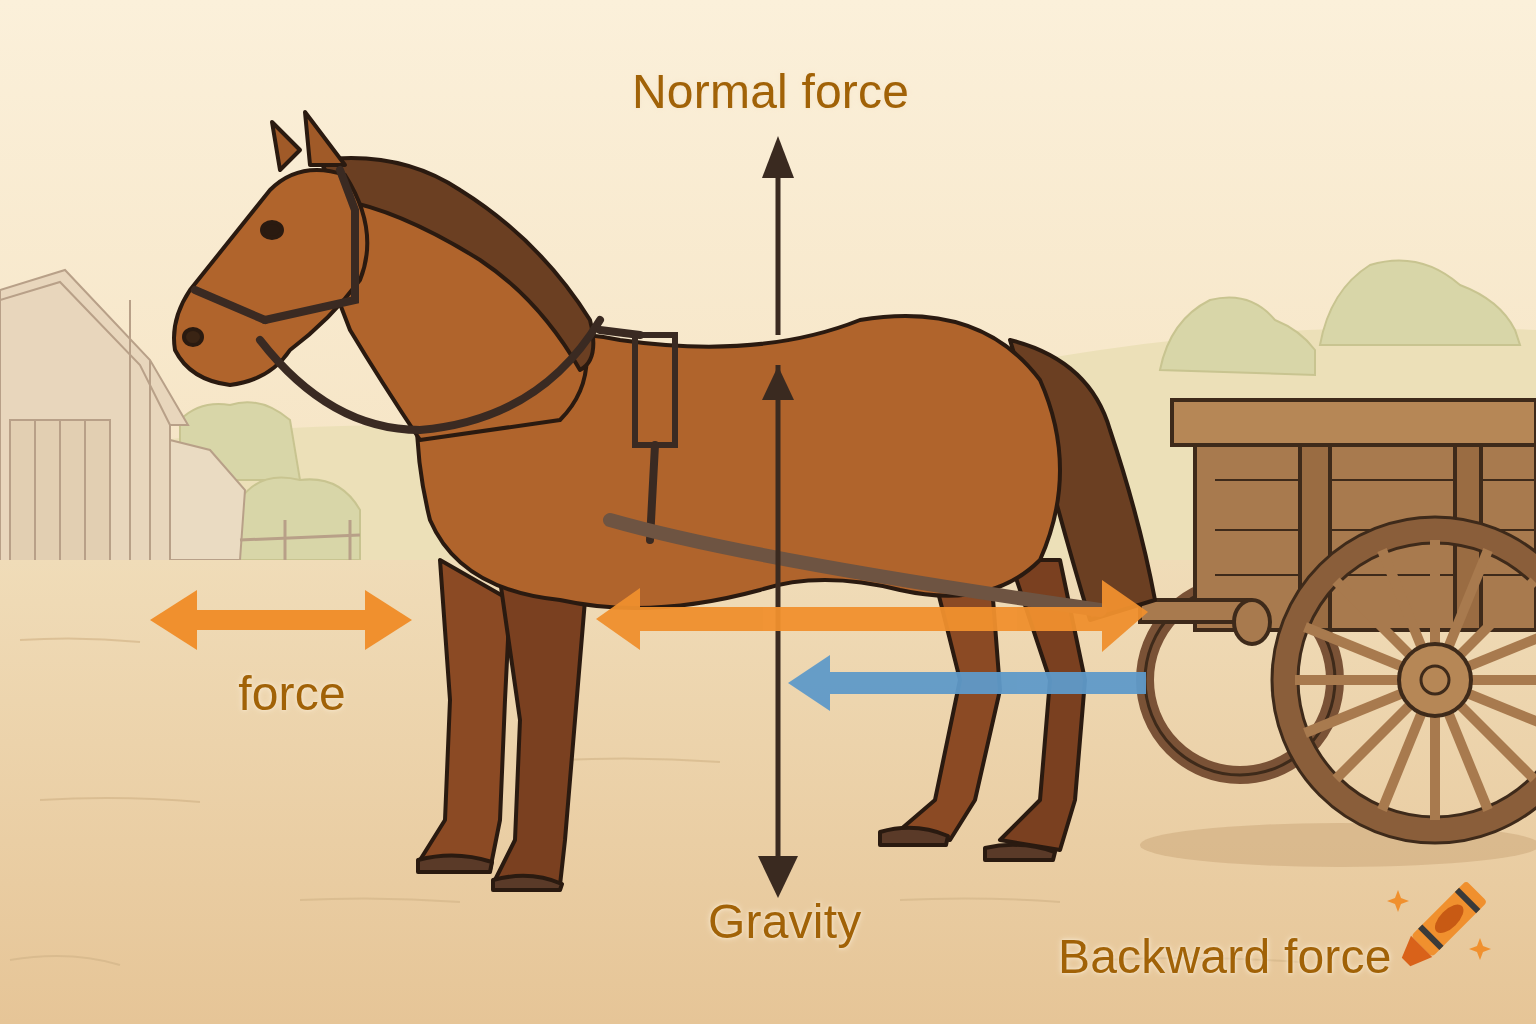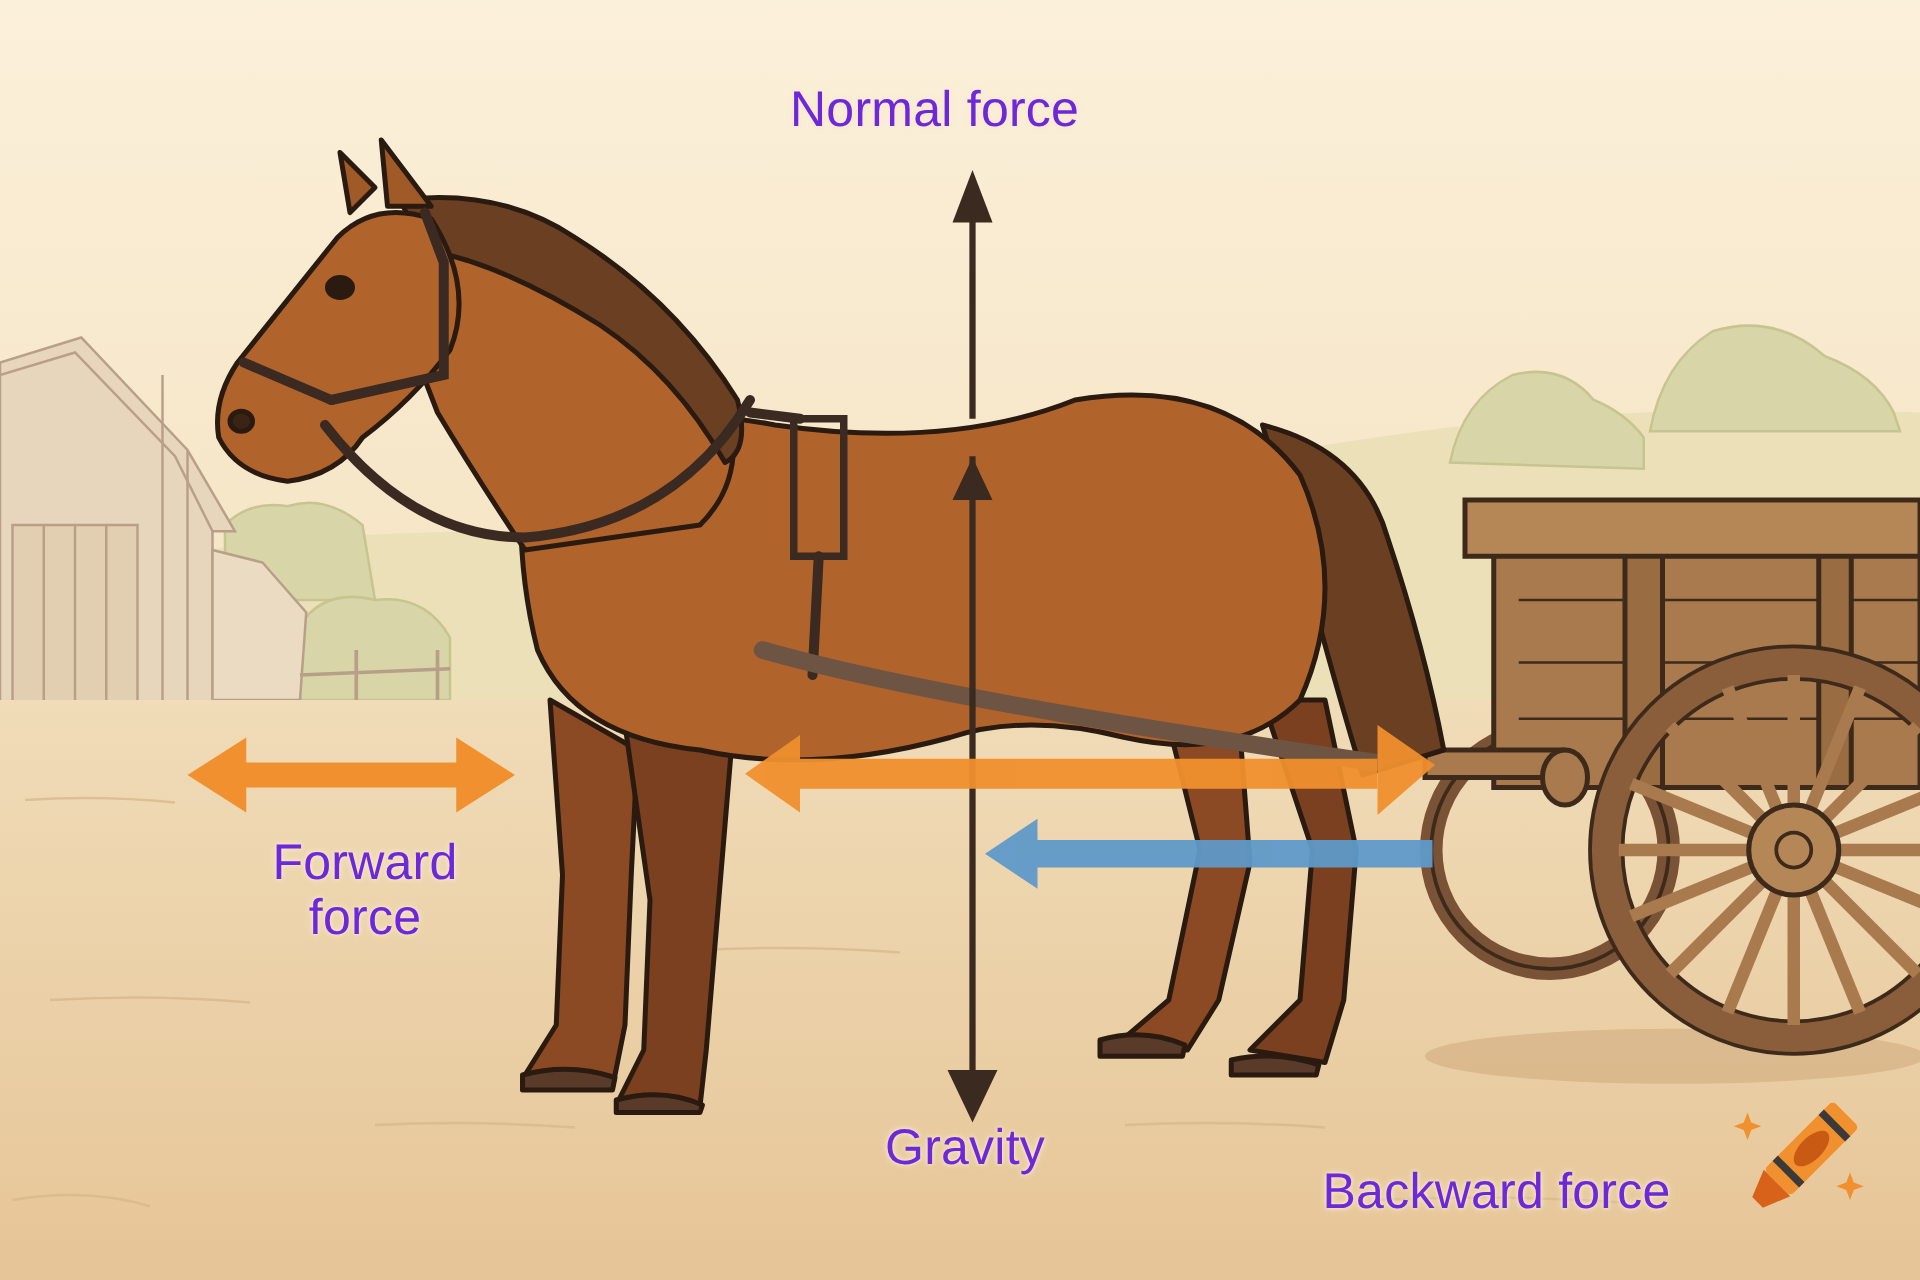--- a/index.html
+++ b/index.html
@@ -5,23 +5,23 @@
     html, body { margin: 0; padding: 0; }
     body {
       width: 1536px; height: 1024px; overflow: hidden;
       font-family: "Liberation Sans", "DejaVu Sans", sans-serif;
       background: #f7e8cf;
       position: relative;
     }
     #scene { position: absolute; left: 0; top: 0; width: 1536px; height: 1024px; }
     .label {
       position: absolute;
-      color: #6d28d9;
+      color: #a16207;
       font-weight: 500;
-      font-size: 40px;
+      font-size: 48px;
       letter-spacing: 0.2px;
       text-shadow: 0 0 3px #f7e8cf, 0 0 6px #f7e8cf;
       white-space: nowrap;
       line-height: 1.1;
     }
     #lbl-normal { left: 632px; top: 66px; }
     #lbl-forward { left: 176px; top: 668px; text-align: center; width: 232px; }
     #lbl-gravity { left: 684px; top: 896px; margin-left: 24px; }
     #lbl-backward { left: 1058px; top: 896px; margin-top: 35px; }
     #crayon { position: absolute; left: 1380px; top: 868px; width: 120px; height: 120px; }
@@ -182,21 +182,20 @@
   </g>
 
   <g fill="#5f9ac9" opacity="0.95">
     <rect x="828" y="672" width="318" height="22"></rect>
     <polygon points="788,683 830,655 830,711"></polygon>
   </g>
 </svg>
 
 <div class="label" id="lbl-normal">Normal force</div>
 <div class="label" id="lbl-forward">
-  <div>Forward</div>
   <div>force</div>
 </div>
 <div class="label" id="lbl-gravity">Gravity</div>
 <div class="label" id="lbl-backward">Backward force</div>
 
 <svg id="crayon" viewBox="0 0 120 120" xmlns="http://www.w3.org/2000/svg">
   <g transform="rotate(45 60 60)">
     <rect x="45" y="8" width="30" height="78" rx="4" fill="#f0902e"></rect>
     <rect x="45" y="18" width="30" height="6" fill="#3a3a3a"></rect>
     <rect x="45" y="70" width="30" height="6" fill="#3a3a3a"></rect>

